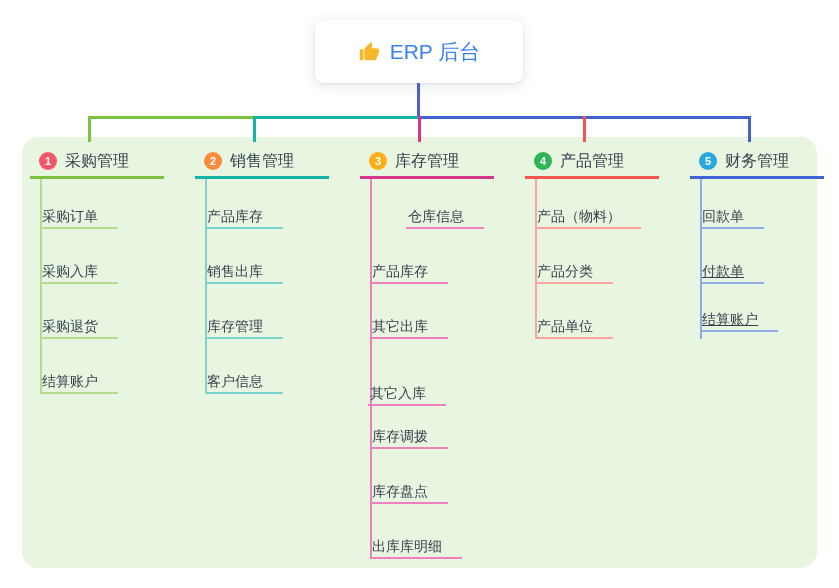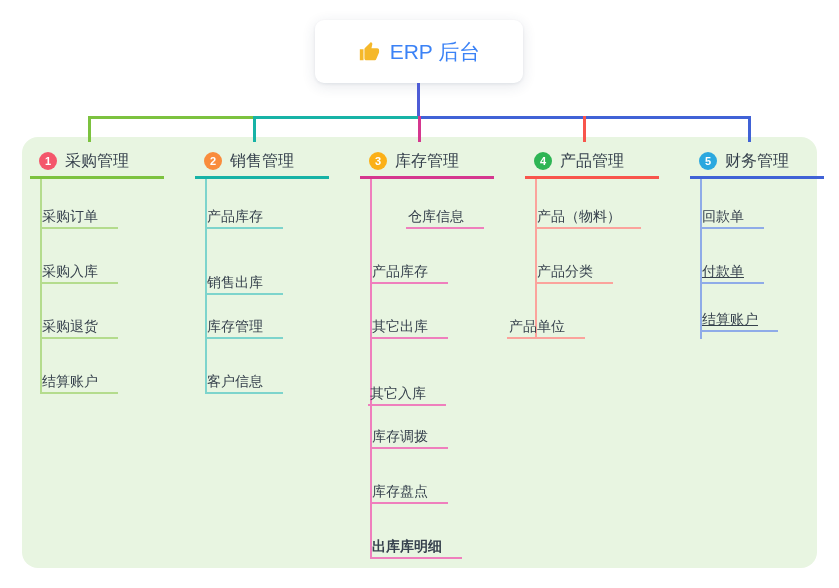--- a/index.html
+++ b/index.html
@@ -83,47 +83,47 @@
       <div class="child-node" style="left: 40px; top: 313px; border-bottom-color: rgb(180, 220, 141);">采购退货</div>
       <div class="child-node" style="left: 40px; top: 368px; border-bottom-color: rgb(180, 220, 141);">结算账户</div>
   <div class="branch-group">
     <div class="branch-header" style="left: 195px; top: 146px; border-bottom-color: rgb(23, 179, 166);">
       <span class="badge" style="background: rgb(249, 140, 60);">2</span>
       <span class="branch-label">销售管理</span>
     </div>
     <div class="spine" style="left: 205px; top: 179px; height: 215px; background: rgb(125, 212, 204);"></div>
   </div>
 <div class="child-node" style="left: 205px; top: 203px; border-bottom-color: rgb(125, 212, 204);">产品库存</div>
-      <div class="child-node" style="left: 205px; top: 258px; border-bottom-color: rgb(125, 212, 204); margin-top: 11px;">销售出库</div>
+      <div class="child-node" style="left: 205px; top: 258px; border-bottom-color: rgb(125, 212, 204);">销售出库</div>
       <div class="child-node" style="left: 205px; top: 313px; border-bottom-color: rgb(125, 212, 204);">库存管理</div>
       <div class="child-node" style="left: 205px; top: 368px; border-bottom-color: rgb(125, 212, 204);">客户信息</div>
   <div class="branch-group">
     <div class="branch-header" style="left: 360px; top: 146px; border-bottom-color: rgb(213, 55, 143);">
       <span class="badge" style="background: rgb(251, 176, 23);">3</span>
       <span class="branch-label">库存管理</span>
     </div>
     <div class="spine" style="left: 370px; top: 179px; height: 380px; background: rgb(239, 127, 189);"></div>
   </div>
 <div class="child-node" style="left: 370px; top: 203px; border-bottom-color: rgb(239, 127, 189); margin-left: 36px;">仓库信息</div>
       <div class="child-node" style="left: 370px; top: 258px; border-bottom-color: rgb(239, 127, 189);">产品库存</div>
       <div class="child-node" style="left: 370px; top: 313px; border-bottom-color: rgb(239, 127, 189);">其它出库</div>
       <div class="child-node" style="left: 368px; top: 368px; border-bottom-color: rgb(239, 127, 189); margin-top: 12px;">其它入库</div>
       <div class="child-node" style="left: 370px; top: 423px; border-bottom-color: rgb(239, 127, 189);">库存调拨</div>
       <div class="child-node" style="left: 370px; top: 478px; border-bottom-color: rgb(239, 127, 189);">库存盘点</div>
-      <div class="child-node" style="left: 370px; top: 533px; border-bottom-color: rgb(239, 127, 189); font-weight: bold;">出库库明细</div>
+      <div class="child-node" style="left: 370px; top: 533px; border-bottom-color: rgb(239, 127, 189);">出库库明细</div>
   <div class="branch-group">
     <div class="branch-header" style="left: 525px; top: 146px; border-bottom-color: rgb(248, 85, 76);">
       <span class="badge" style="background: rgb(46, 181, 84);">4</span>
       <span class="branch-label">产品管理</span>
     </div>
     <div class="spine" style="left: 535px; top: 179px; height: 160px; background: rgb(251, 163, 156);"></div>
   </div>
 <div class="child-node" style="left: 535px; top: 203px; border-bottom-color: rgb(251, 163, 156);">产品（物料）</div>
       <div class="child-node" style="left: 535px; top: 258px; border-bottom-color: rgb(251, 163, 156);">产品分类</div>
-      <div class="child-node" style="left: 507px; top: 313px; border-bottom-color: rgb(251, 163, 156);">产品单位</div>
+      <div class="child-node" style="left: 535px; top: 313px; border-bottom-color: rgb(251, 163, 156);">产品单位</div>
   <div class="branch-group">
     <div class="branch-header" style="left: 690px; top: 146px; border-bottom-color: rgb(64, 98, 214);">
       <span class="badge" style="background: rgb(43, 168, 223);">5</span>
       <span class="branch-label">财务管理</span>
     </div>
     <div class="spine" style="left: 700px; top: 179px; height: 160px; background: rgb(143, 171, 232);"></div>
   </div>
 <div class="child-node" style="left: 700px; top: 203px; border-bottom-color: rgb(143, 171, 232);">回款单</div>
       <div class="child-node" style="left: 700px; top: 258px; border-bottom-color: rgb(143, 171, 232); text-decoration: underline;">付款单</div>
       <div class="child-node" style="left: 700px; top: 306px; border-bottom-color: rgb(143, 171, 232); text-decoration: underline;">结算账户</div>

